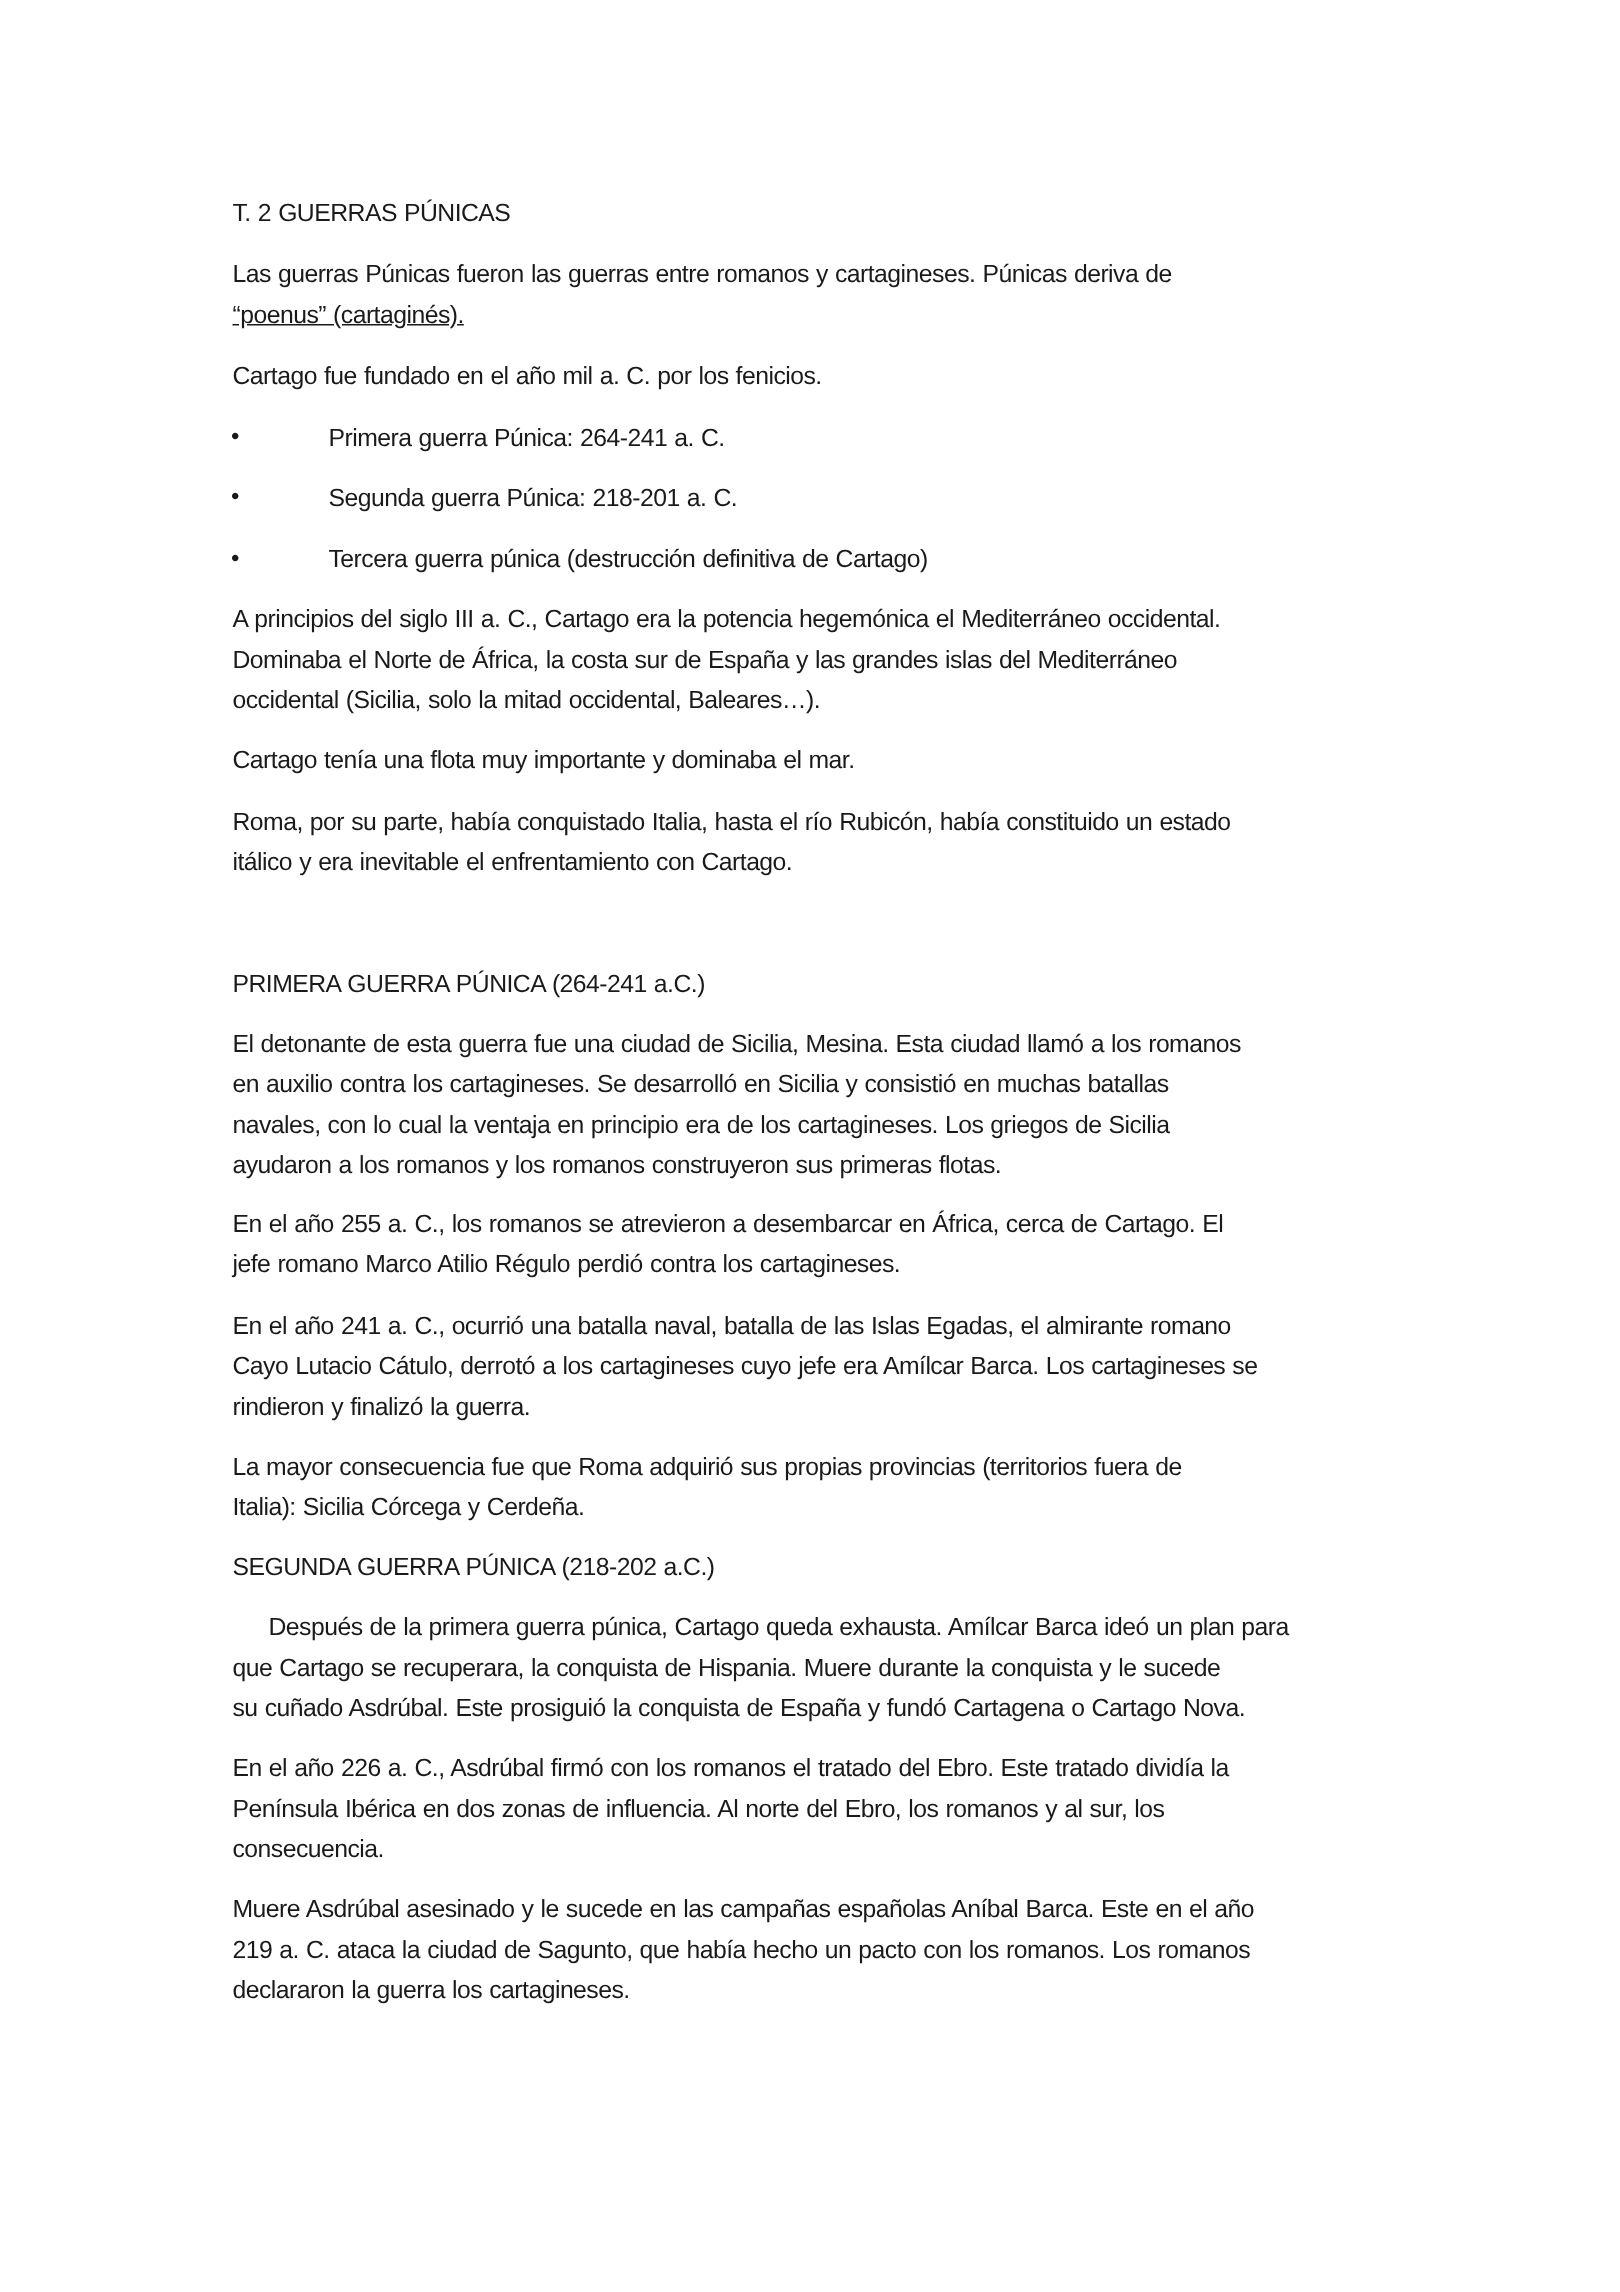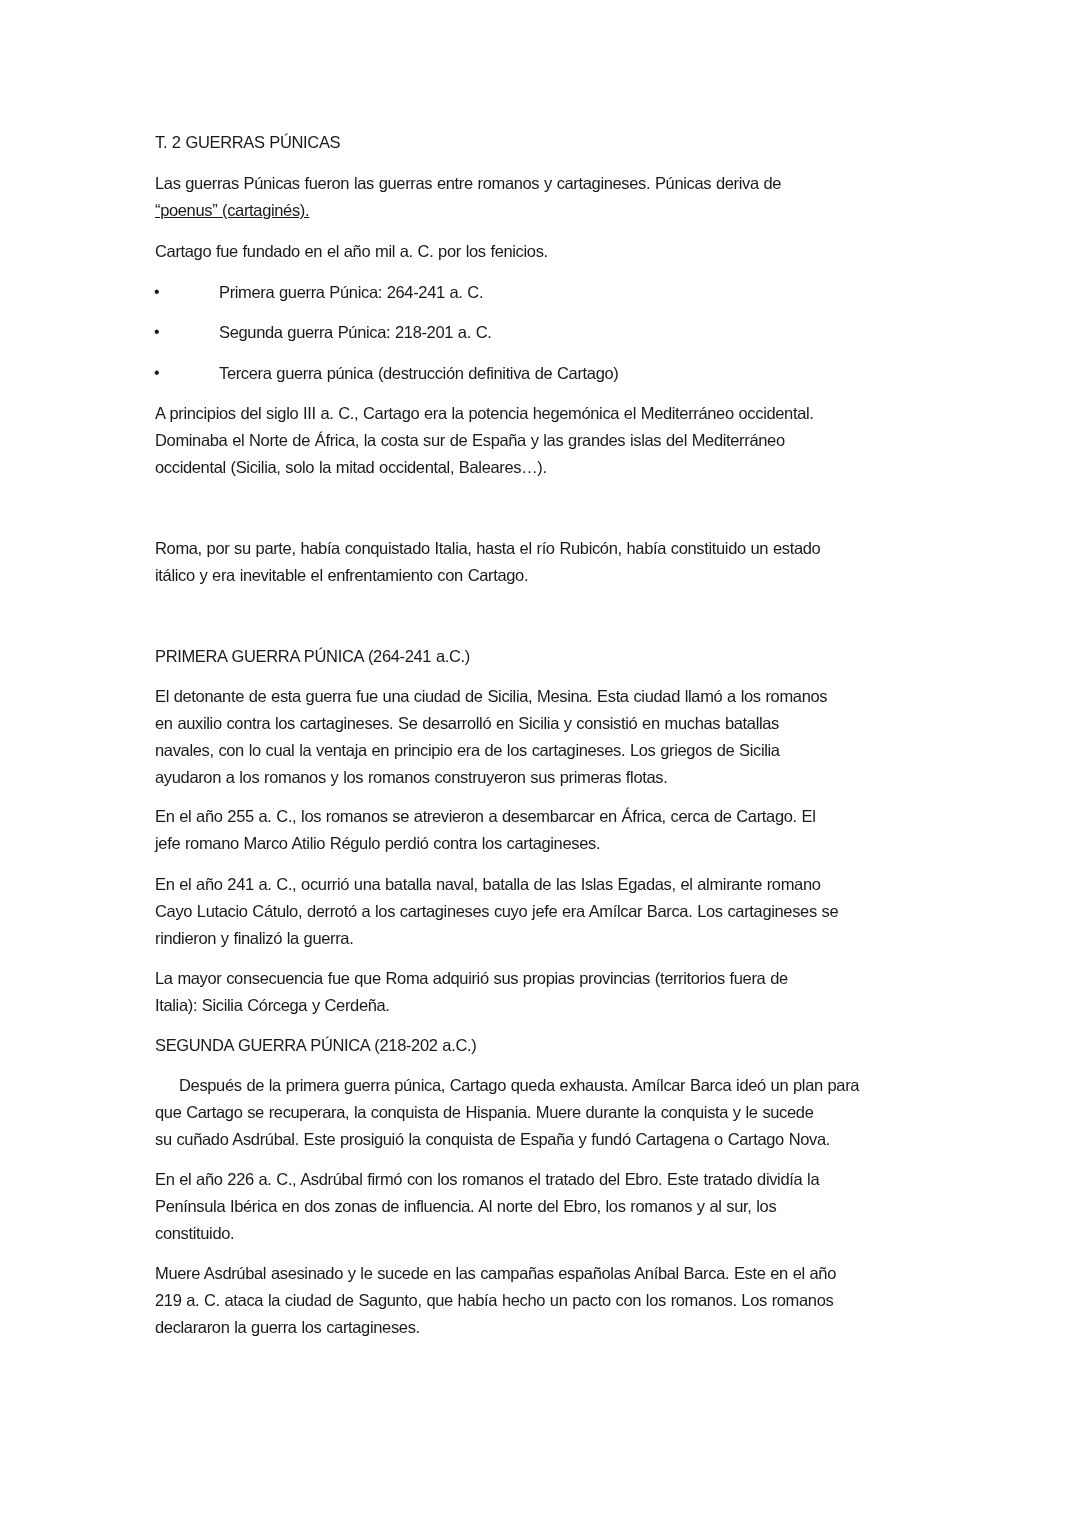--- a/index.html
+++ b/index.html
@@ -71,20 +71,21 @@
       <span class="line bullet-text" style="top:363px;">Tercera guerra púnica (destrucción definitiva de Cartago)</span>
     </div>
   </div>
 
   <div>
     <div class="line" style="top:403px;">A principios del siglo III a. C., Cartago era la potencia hegemónica el Mediterráneo occidental.</div>
     <div class="line" style="top:430px;">Dominaba el Norte de África, la costa sur de España y las grandes islas del Mediterráneo</div>
     <div class="line" style="top:457px;">occidental (Sicilia, solo la mitad occidental, Baleares…).</div>
   </div>
 
+  <div class="line" style="top:497px;">Cartago tenía una flota muy importante y dominaba el mar.</div>
 
   <div>
     <div class="line" style="top:538px;">Roma, por su parte, había conquistado Italia, hasta el río Rubicón, había constituido un estado</div>
     <div class="line" style="top:565px;">itálico y era inevitable el enfrentamiento con Cartago.</div>
   </div>
 
   <div>
     <div class="line" style="top:646px;">PRIMERA GUERRA PÚNICA (264-241 a.C.)</div>
 
     <div>
@@ -116,21 +117,21 @@
 
     <div>
       <div class="line" style="top:1075px;margin-left:24px;">Después de la primera guerra púnica, Cartago queda exhausta. Amílcar Barca ideó un plan para</div>
       <div class="line" style="top:1102px;">que Cartago se recuperara, la conquista de Hispania. Muere durante la conquista y le sucede</div>
       <div class="line" style="top:1129px;">su cuñado Asdrúbal. Este prosiguió la conquista de España y fundó Cartagena o Cartago Nova.</div>
     </div>
 
     <div>
       <div class="line" style="top:1169px;">En el año 226 a. C., Asdrúbal firmó con los romanos el tratado del Ebro. Este tratado dividía la</div>
       <div class="line" style="top:1196px;">Península Ibérica en dos zonas de influencia. Al norte del Ebro, los romanos y al sur, los</div>
-      <div class="line" style="top:1223px;">constituido.</div>
+      <div class="line" style="top:1223px;">consecuencia.</div>
     </div>
 
     <div>
       <div class="line" style="top:1263px;">Muere Asdrúbal asesinado y le sucede en las campañas españolas Aníbal Barca. Este en el año</div>
       <div class="line" style="top:1290px;">219 a. C. ataca la ciudad de Sagunto, que había hecho un pacto con los romanos. Los romanos</div>
       <div class="line" style="top:1317px;">declararon la guerra los cartagineses.</div>
     </div>
   </div>
 
 </div>

